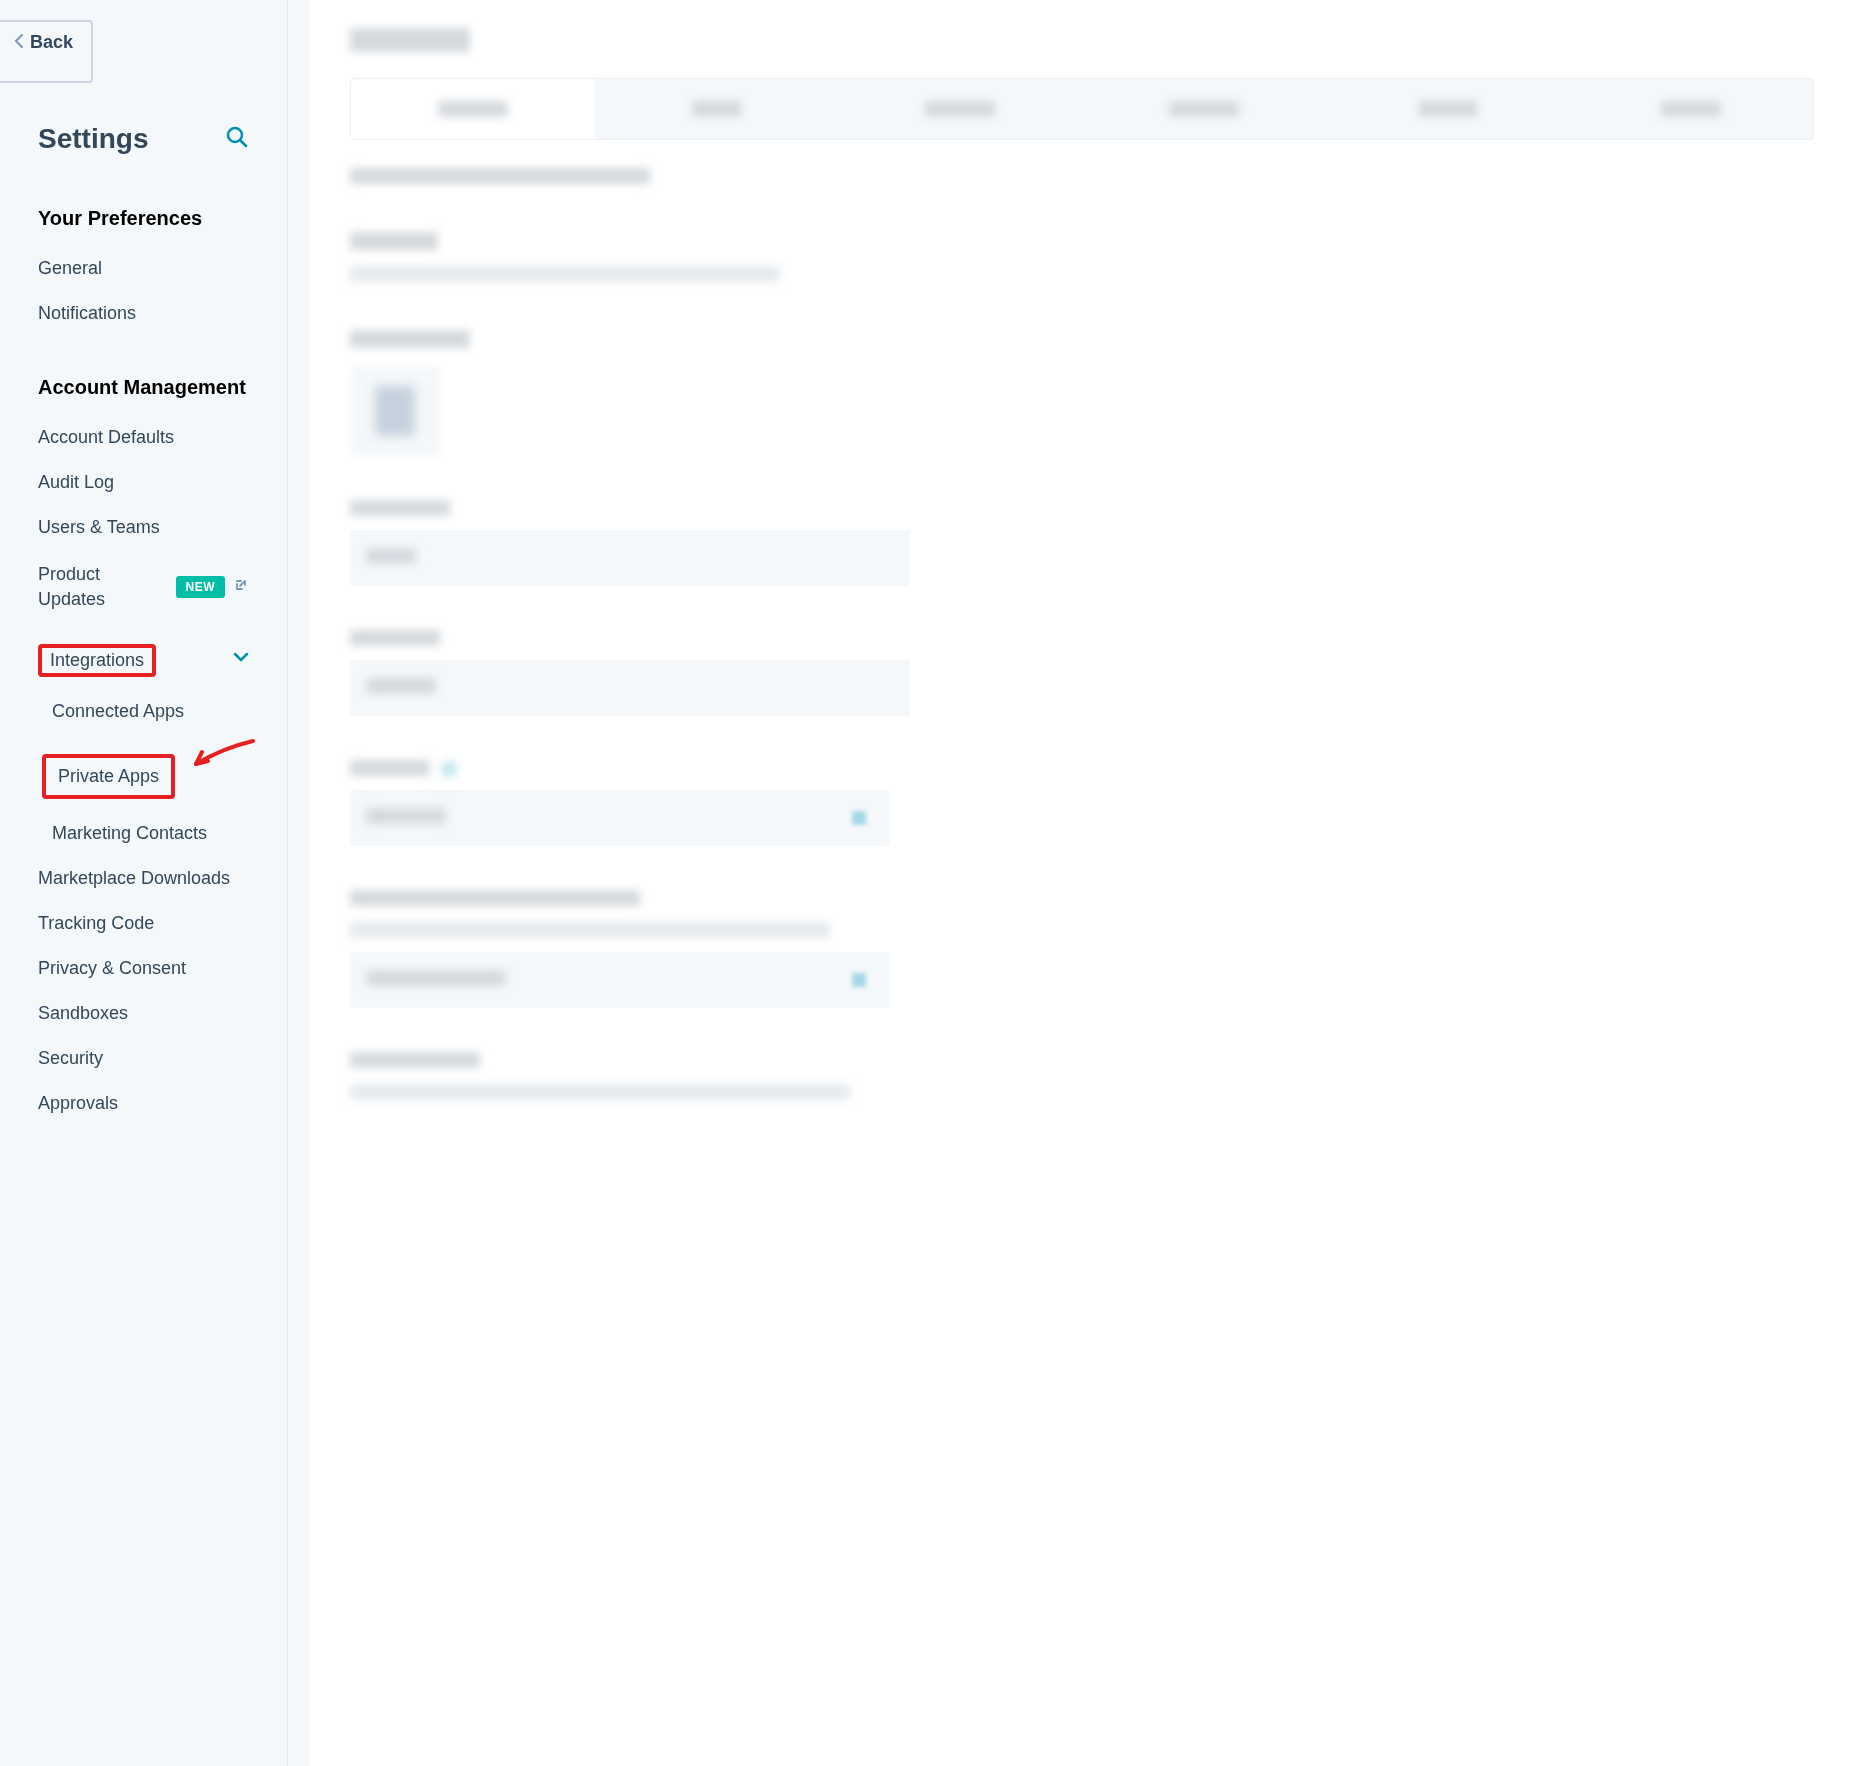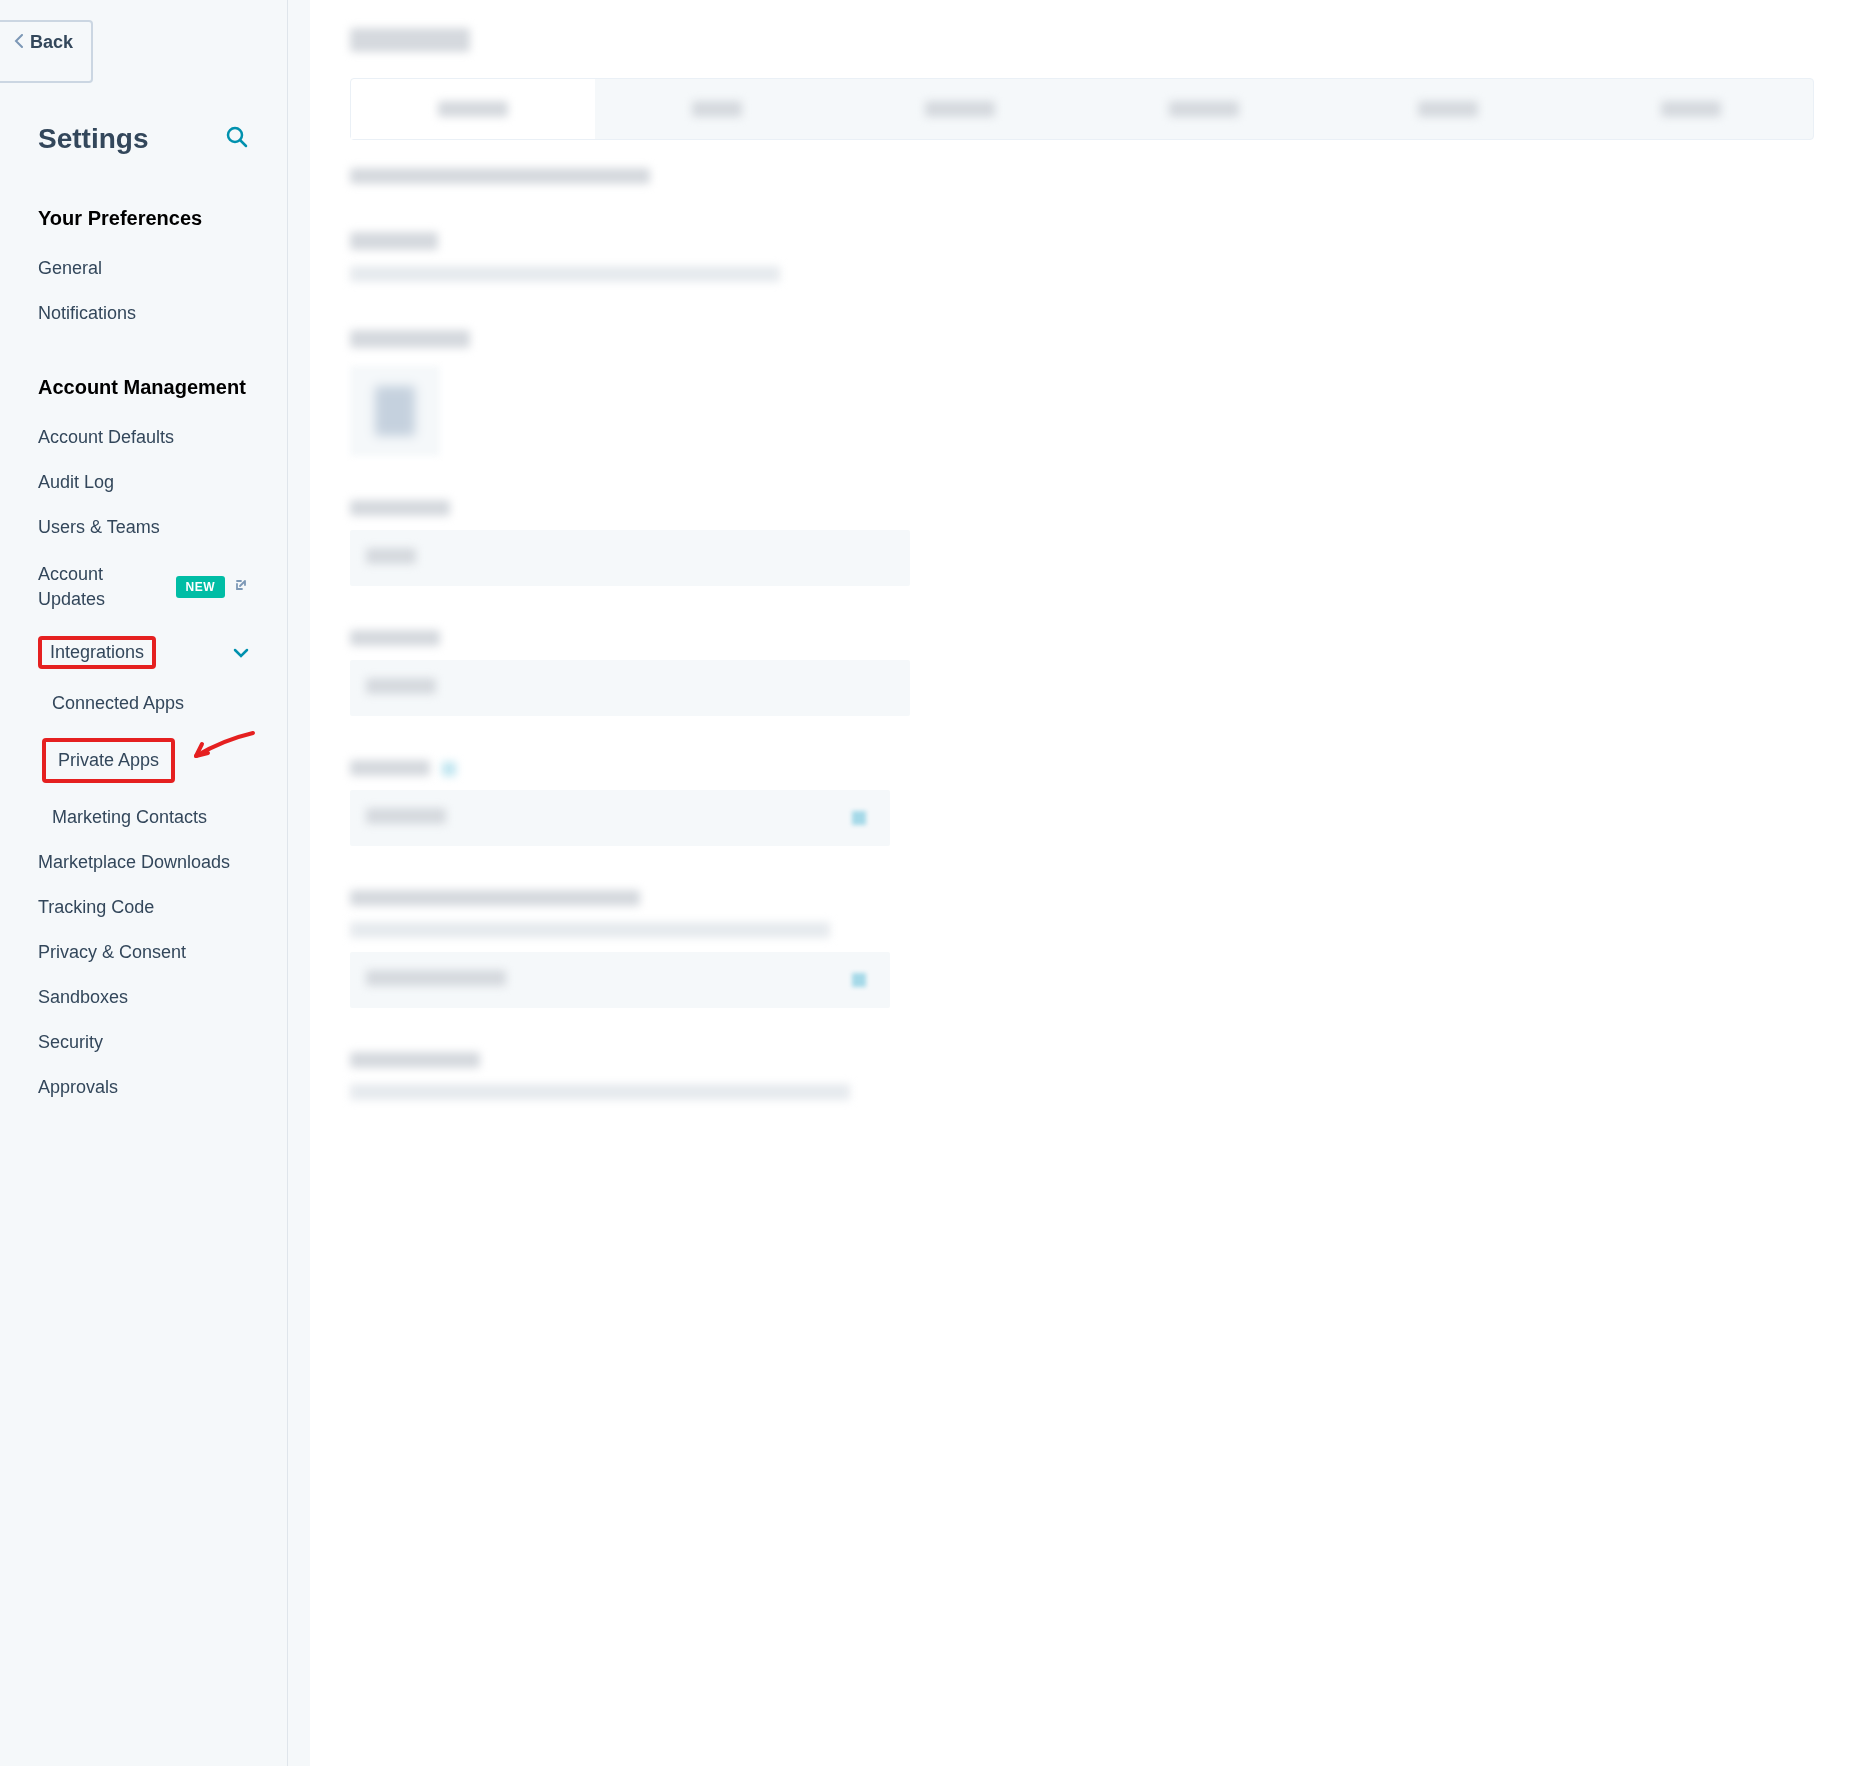--- a/index.html
+++ b/index.html
@@ -87,20 +87,21 @@
       letter-spacing: 0.5px;
     }
     .ext-icon { color: #7c98b6; margin-left: 8px; }
     .chev-down { color: #0091ae; }
     
     .highlight-box {
       display: inline-block;
       border: 4px solid #e52020;
       border-radius: 4px;
       padding: 2px 8px;
+      margin-top: 8px;
     }
     
     .arrow-wrap { position: relative; }
     .arrow-svg {
       position: absolute;
       left: 188px;
       top: 2px;
       pointer-events: none;
     }
     
@@ -200,21 +201,21 @@
     <span>Account Defaults</span>
   </div>
   <div class="nav-item">
     <span>Audit Log</span>
   </div>
   <div class="nav-item">
     <span>Users &amp; Teams</span>
   </div>
   <div class="nav-item">
     <span>
-      <span style="display:inline-block;max-width:80px;line-height:1.4">Account Updates</span>
+      <span style="display:inline-block;max-width:80px;line-height:1.4">Product Updates</span>
     </span>
     <span style="display:flex;align-items:center">
       <span class="badge-new">NEW</span>
       <span class="ext-icon">
         <svg width="16" height="16" viewBox="0 0 16 16">
             <path d="M4 4h4M12 4v4M12 4L7 9M4 7v5h5" stroke="#7c98b6" stroke-width="1.8" fill="none" stroke-linecap="round"></path>
           </svg>
       </span>
     </span>
   </div>

